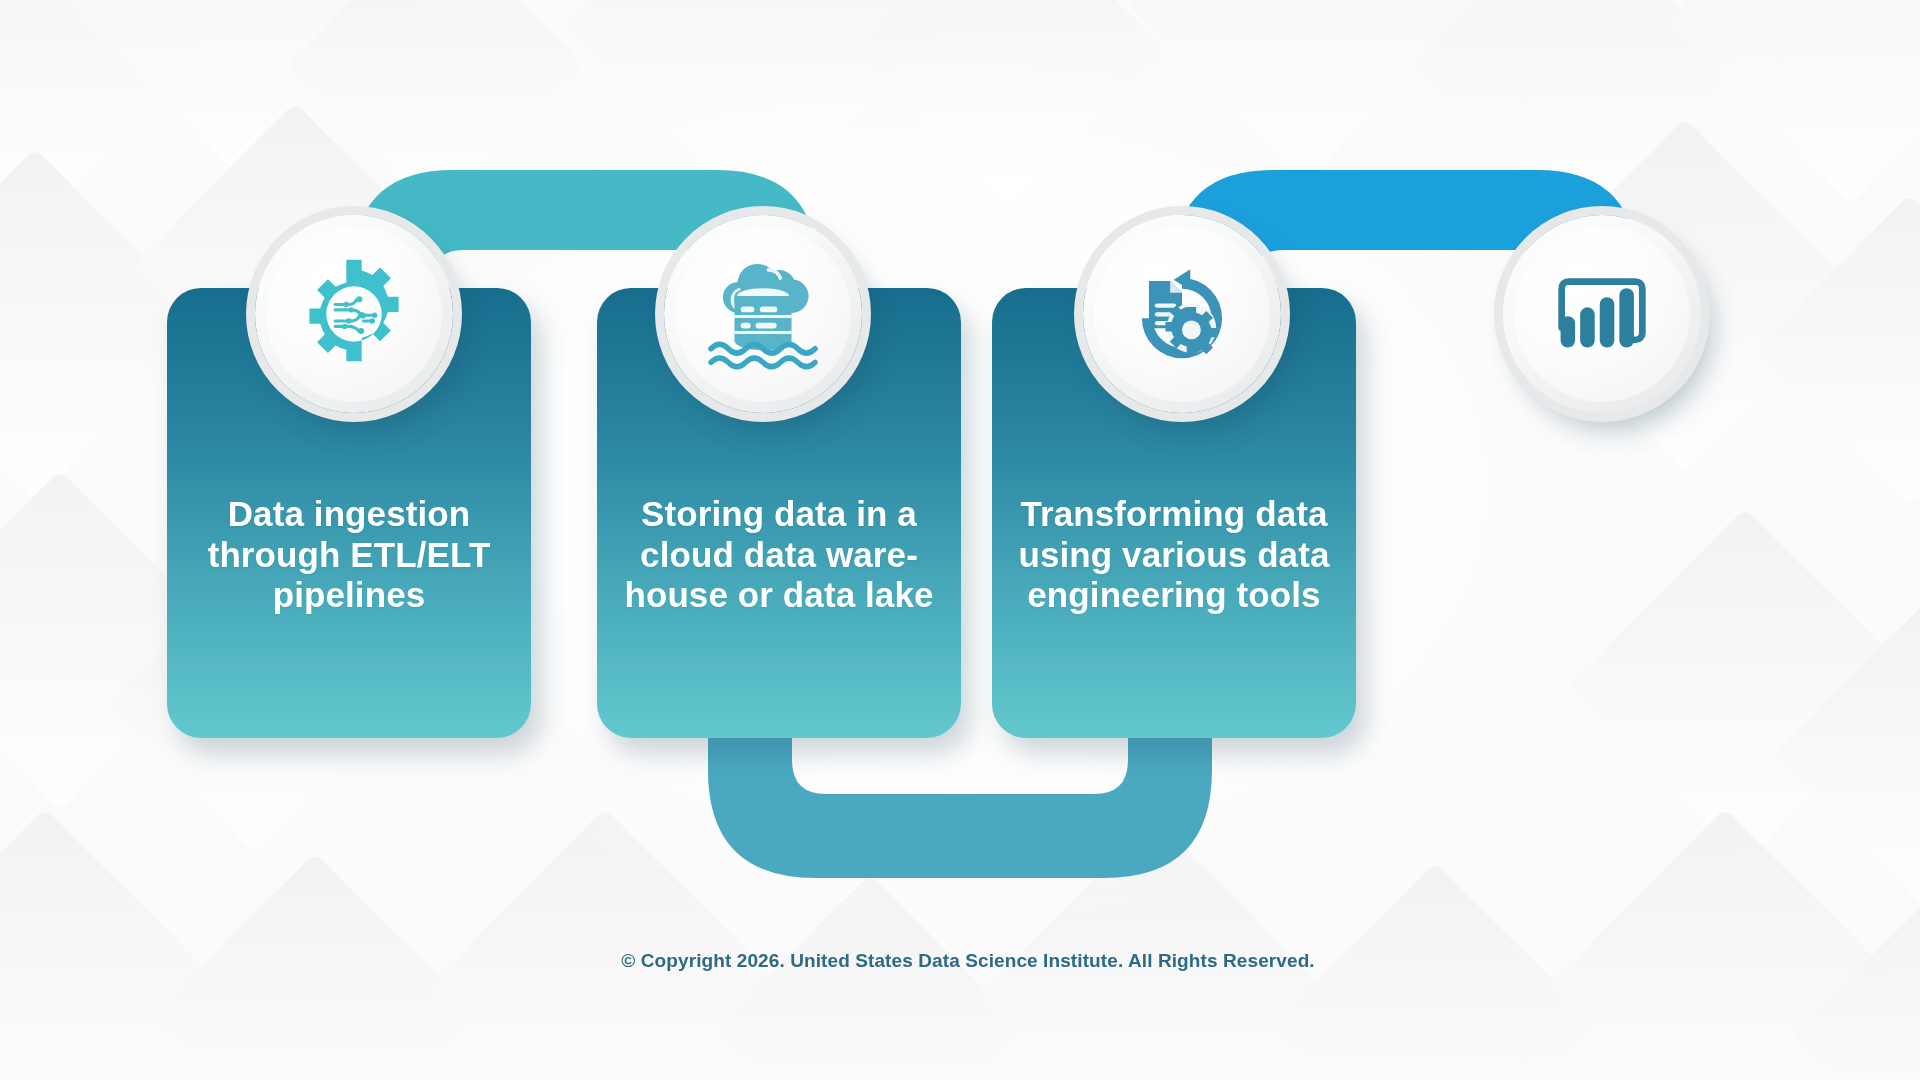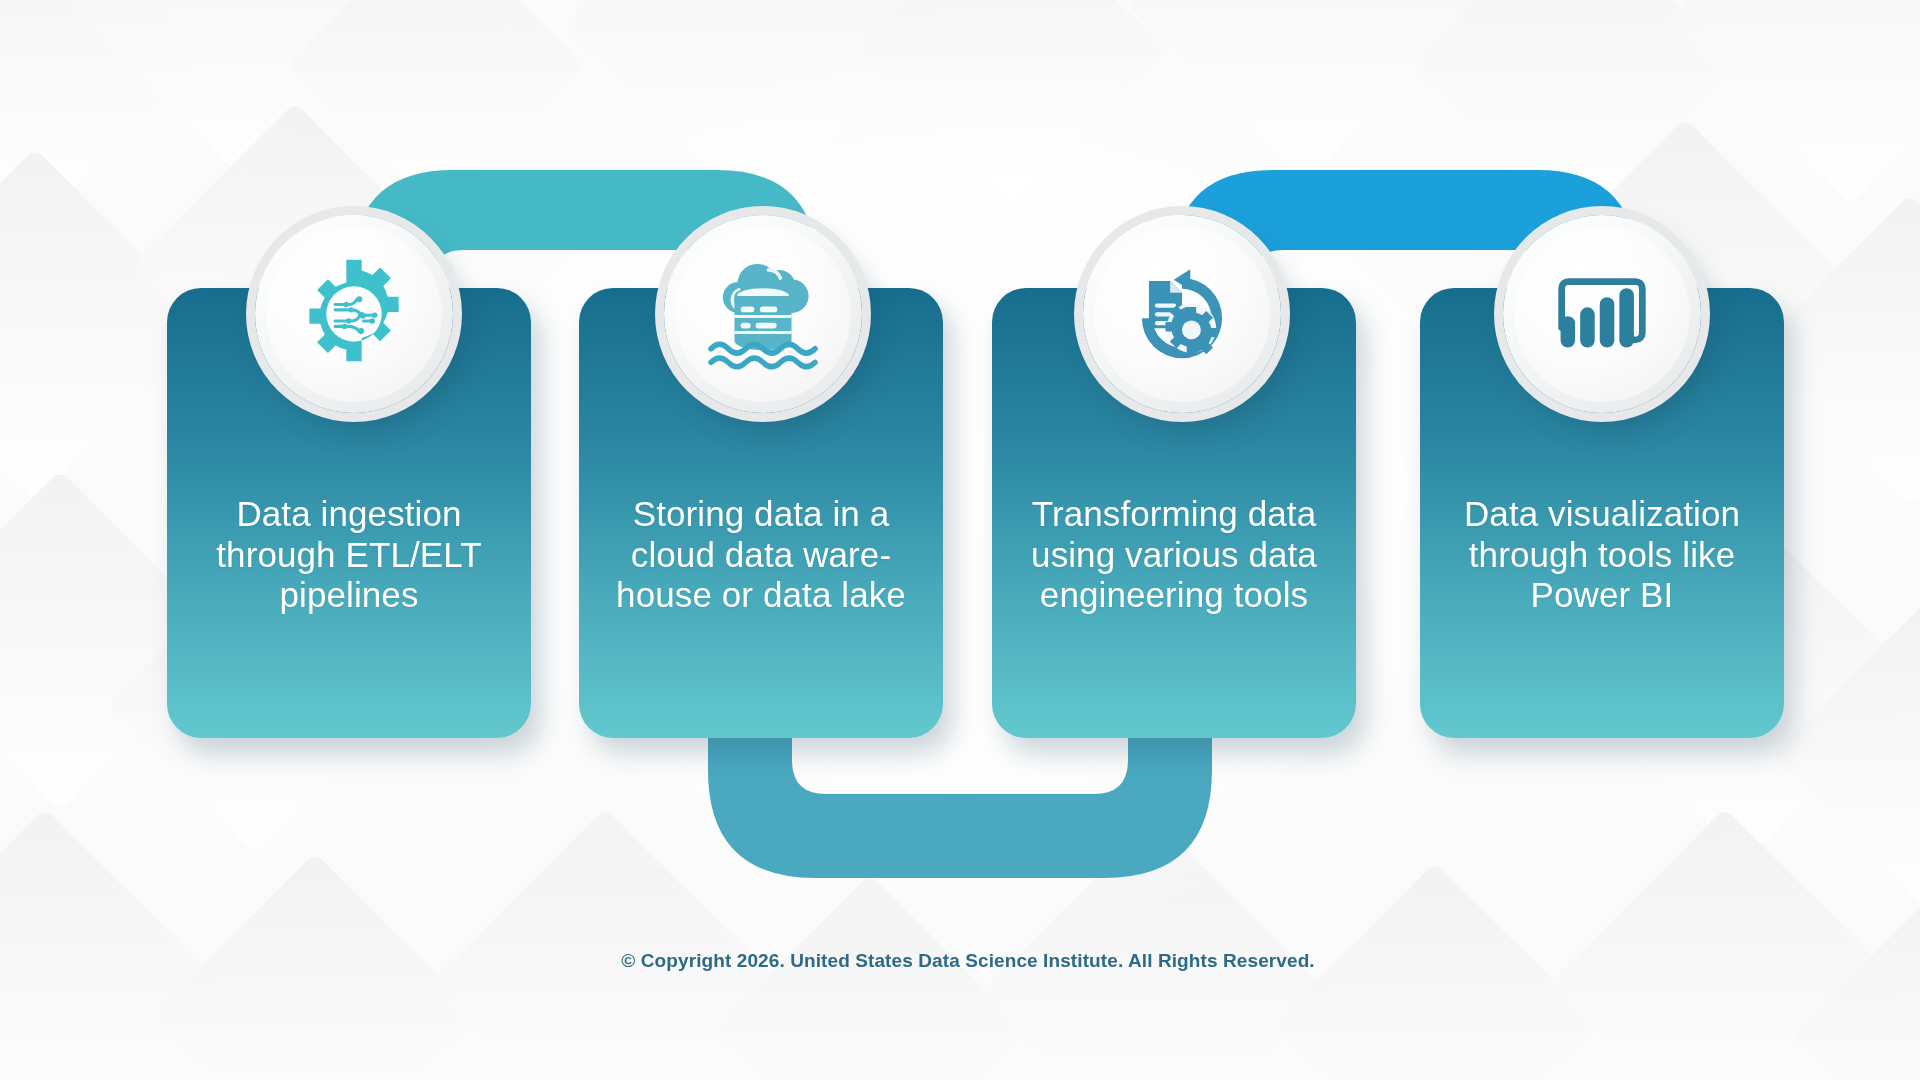--- a/index.html
+++ b/index.html
@@ -65,21 +65,21 @@
   .card .card-text {
     position: absolute;
     left: 0;
     right: 0;
     top: 206px;
     padding: 0 14px;
     text-align: center;
     color: #ffffff;
     font-size: 35px;
     line-height: 1.16;
-    font-weight: 400;
+    font-weight: 700;
     letter-spacing: .1px;
     white-space: pre-line;
     text-shadow: 0 1px 2px rgba(0,0,0,.08);
   }
 
   
   .badge {
     position: absolute;
     width: 198px;
     height: 198px;
@@ -204,40 +204,34 @@
     </svg>
   </div>
 
   <div class="card" style="left:167px; top:288px;">
     <div class="card-bg"></div>
     <div class="card-text">Data ingestion
 through ETL/ELT
 pipelines</div>
   </div>
 
-  <div class="card" style="left:579px; top:288px;">
+  <div class="card" style="left:597px; top:288px;">
     <div class="card-bg"></div>
     <div class="card-text">Storing data in a
 cloud data ware-
 house or data lake</div>
   </div>
 
   <div class="card" style="left:992px; top:288px;">
     <div class="card-bg"></div>
     <div class="card-text">Transforming data
 using various data
 engineering tools</div>
   </div>
 
-  <div class="card" style="left:1420px; top:288px;">
-    <div class="card-bg"></div>
-    <div class="card-text">Data visualization
-through tools like
-Power BI</div>
-  </div>
 
   <div class="badge" style="left:255px; top:215px;">
     <div class="inner">
       <span>
         <svg width="118" height="118" viewBox="0 0 100 100">
           <path fill="#3fc1cd" d="M43.5 4 h13 v9.2 a37.5 37.5 0 0 1 9.1 3.8 l6.5-6.5 9.2 9.2 -6.5 6.5 a37.5 37.5 0 0 1 3.8 9.1 H87.8 v13 H78.6 a37.5 37.5 0 0 1 -3.8 9.1 l6.5 6.5 -9.2 9.2 -6.5-6.5 a37.5 37.5 0 0 1 -9.1 3.8 V90 h-13 v-9.6 a37.5 37.5 0 0 1 -9.1-3.8 l-6.5 6.5 -9.2-9.2 6.5-6.5 a37.5 37.5 0 0 1 -3.8-9.1 H12.2 v-13 h9.2 a37.5 37.5 0 0 1 3.8-9.1 l-6.5-6.5 9.2-9.2 6.5 6.5 a37.5 37.5 0 0 1 9.1-3.8 Z M50 26.5 a23.5 23.5 0 1 0 0 47 a23.5 23.5 0 0 0 0-47 Z"></path>
           <g fill="none" stroke="#3fc1cd" stroke-width="2.6" stroke-linecap="round">
             <path d="M34 42 h7"></path>
               <path d="M34 46.5 h11"></path>
             <path d="M34 56 h9"></path>

